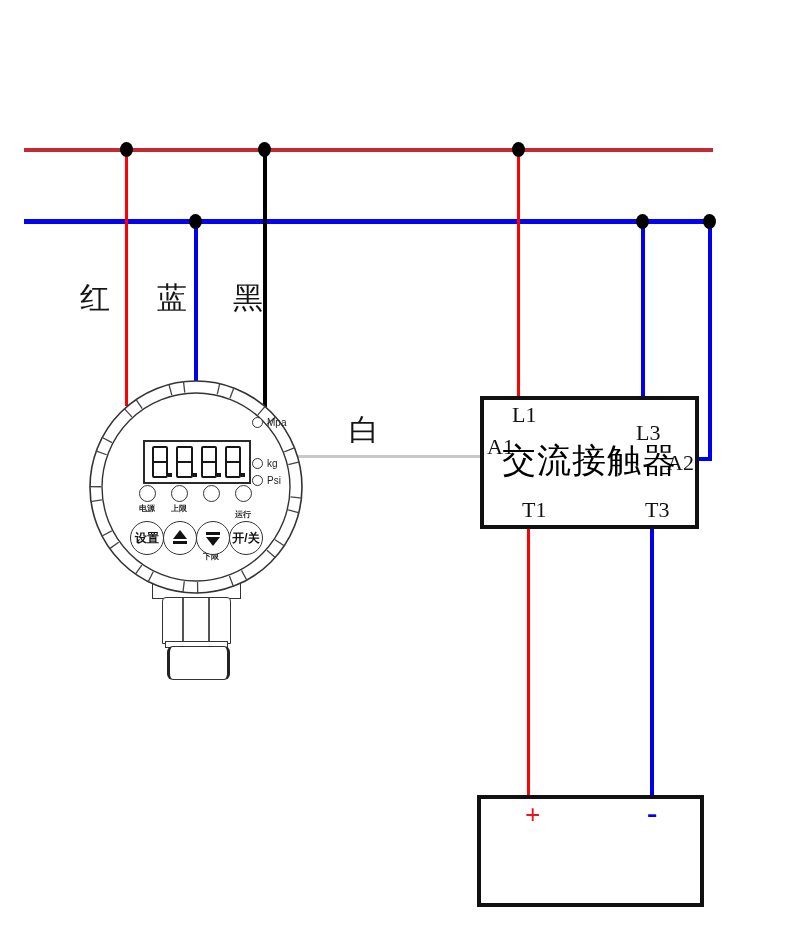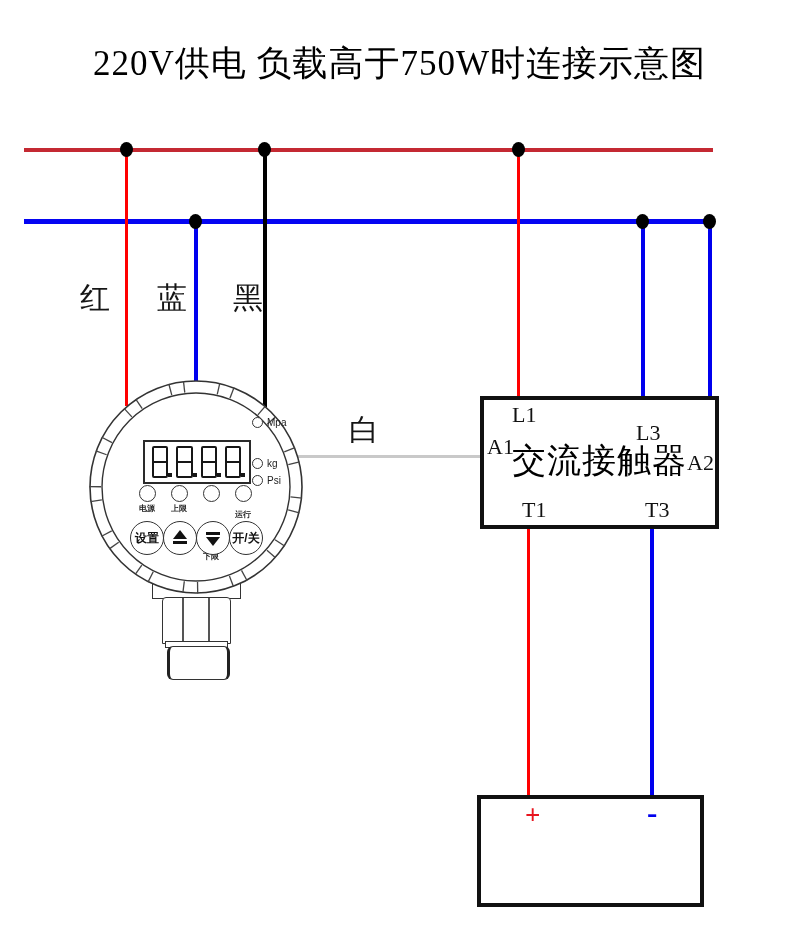--- a/index.html
+++ b/index.html
@@ -42,35 +42,34 @@
   .tri-bar{width:14px;height:2.5px;background:#111;margin:2px 0;}
   
   .stem-bracket{left:152px;top:582px;width:87px;height:15px;border:1.5px solid #333;background:#fff;z-index:1;}
   .stem-hex{left:162px;top:597px;width:67px;height:45px;border:1.5px solid #333;border-radius:4px 4px 0 0;background:#fff;z-index:3;}
   .stem-hex .facet{position:absolute;top:0;bottom:0;width:1.5px;background:#555;}
   .stem-collar{left:165px;top:641px;width:61px;height:5px;border:1.5px solid #333;background:#fff;z-index:3;}
   .stem-thread{left:167px;top:646px;width:57px;height:32px;border:1.5px solid #333;border-left:3px solid #222;
     border-right:3px solid #222;border-radius:6px;background:#fff;z-index:3;}
   
   .comp-box{position:absolute;border:4px solid #111;background:#fff;box-sizing:border-box;z-index:2;}
-  #contactor{left:480px;top:396px;width:239px;height:133px;}
+  #contactor{left:480px;top:396px;width:219px;height:133px;}
   #motor{left:477px;top:795px;width:227px;height:112px;}
   .term{position:absolute;font-size:22px;color:#111;}
   .comp-title{position:absolute;left:0;right:0;text-align:center;color:#000000;}
   #contactor .comp-title{top:38px;font-size:34px;letter-spacing:1px;}
   #motor .comp-title{top:34px;font-size:40px;letter-spacing:3px;}
   .plus{color:#e8141e;font-size:27px;font-weight:bold;}
   .minus{color:#0000ee;font-size:31px;font-weight:bold;line-height:20px;}
 </style>
 </head>
 <body>
 
 <div id="stage">
 
-  <div class="abs title">220V供电 负载高于750W时连接示意图</div>
 
   <div class="wire red-bus" style="left:24px;top:148px;width:689px;height:4px;"></div>
   <div class="wire blue-bus" style="left:24px;top:219px;width:688px;height:5px;"></div>
 
   <div class="wire red-v" style="left:125px;top:150px;width:3px;height:256px;"></div>
   <div class="wire blue-v" style="left:194px;top:221px;width:4px;height:160px;"></div>
   <div class="wire black-v" style="left:263px;top:150px;width:4px;height:257px;"></div>
   <div class="wire red-v" style="left:517px;top:150px;width:3px;height:246px;"></div>
   <div class="wire blue-v" style="left:641px;top:221px;width:4px;height:175px;"></div>
   <div class="wire blue-v" style="left:708px;top:221px;width:4px;height:240px;"></div>

